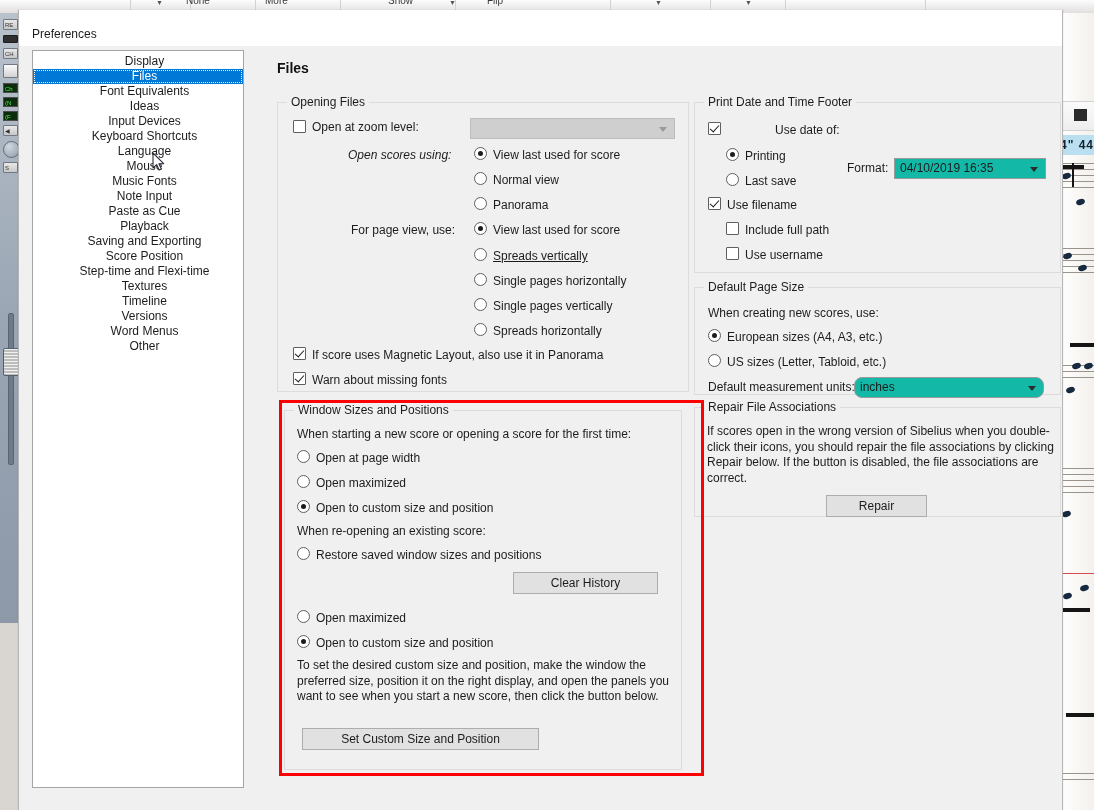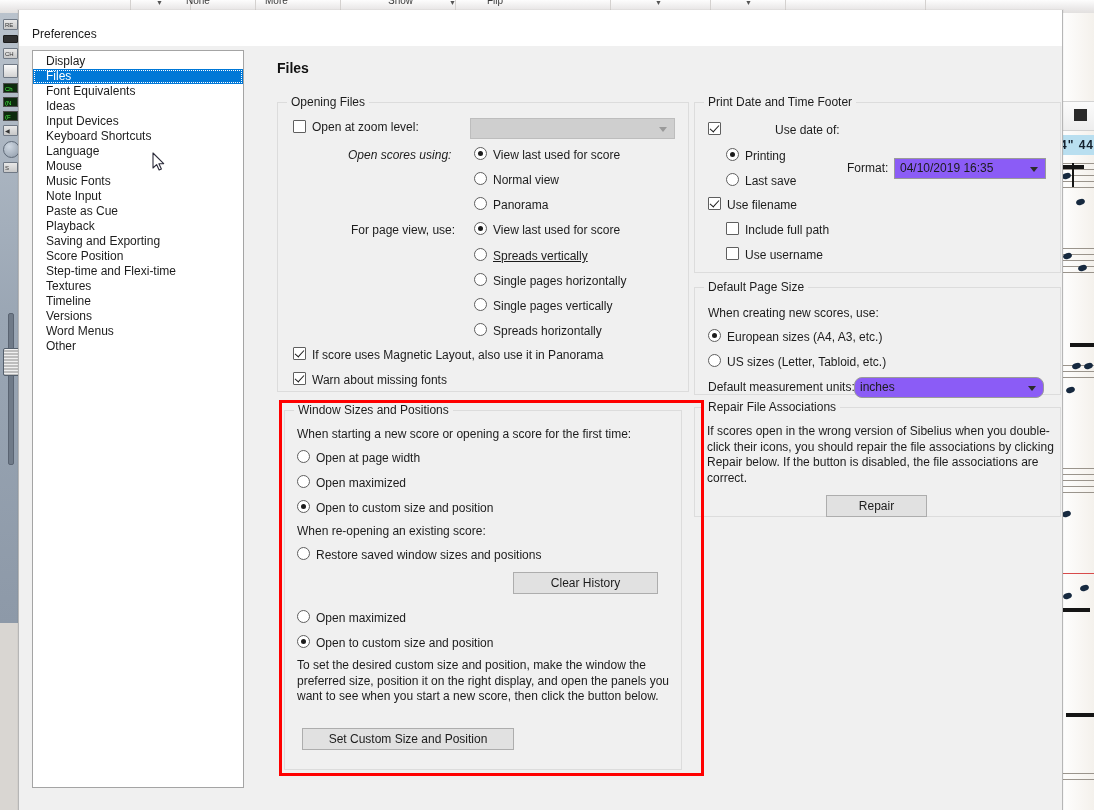--- a/index.html
+++ b/index.html
@@ -117,21 +117,21 @@
     font-size: 12px; color: #1c1c1c;
   }
 
   .listbox {
     position: absolute; left: 13px; top: 40px; width: 212px; height: 738px;
     background: #ffffff; border: 1px solid #a4a4a4; box-sizing: border-box;
     padding: 3px 0 0 0; overflow: hidden;
   }
   .list-item {
     height: 15px; line-height: 15px; padding-left: 13px;
-    font-size: 12px; color: #1c1c1c; white-space: nowrap; cursor: default;
+    font-size: 12px; color: #1c1c1c; white-space: nowrap; cursor: default; text-align: center;
   }
   .list-item.selected {
     background: #0078d7; color: #ffffff;
     outline: 1px dotted #ffffff; outline-offset: -2px;
   }
 
   .pane { position: absolute; left: 243px; top: 40px; right: 0; bottom: 0; }
   .pane-title {
     position: absolute; left: 15px; top: 10px;
     font-size: 14px; font-weight: 700; color: #111;
@@ -165,21 +165,21 @@
     border-radius: 50%; background: #ffffff; border: 1px solid #5f5f5f;
   }
   .rb.checked::after {
     content: ""; position: absolute; left: 3px; top: 3px;
     width: 5px; height: 5px; border-radius: 50%; background: #1c1c1c;
   }
 
   
   .combo {
     position: absolute; box-sizing: border-box; height: 21px;
-    background: #8b5cf6; border: 1px solid #9a9a9a;
+    background: #14b8a6; border: 1px solid #9a9a9a;
     font-size: 12px; color: #1c1c1c; line-height: 19px; padding-left: 5px;
     overflow: hidden; white-space: nowrap;
   }
   .combo .arw {
     position: absolute; right: 7px; top: 8px;
     width: 0; height: 0; border-left: 4px solid transparent;
     border-right: 4px solid transparent; border-top: 5px solid #2b2b2b;
   }
   .combo.disabled { background: #cfcfcf; border-color: #bdbdbd; color: #9a9a9a; }
   .combo.disabled .arw { border-top-color: #9a9a9a; }
@@ -383,21 +383,21 @@
 
         <div class="btn" style="left:228px; top:161px; width:145px;">Clear History</div>
 
         <div class="rb" style="left:12px; top:199px;"></div>
         <div class="lbl" style="left:31px; top:200px;">Open maximized</div>
         <div class="rb checked" style="left:12px; top:224px;"></div>
         <div class="lbl" style="left:31px; top:225px;">Open to custom size and position</div>
 
         <div class="lbl para" style="left:12px; top:247px; width:375px;">To set the desired custom size and position, make the window the preferred size, position it on the right display, and open the panels you want to see when you start a new score, then click the button below.</div>
 
-        <div class="btn" style="left:17px; top:317px; width:212px;">Set Custom Size and Position</div>
+        <div class="btn" style="left:17px; top:317px; width:237px;">Set Custom Size and Position</div>
       </div>
 
       <div class="group" style="left:432px; top:52px; width:367px; height:171px;padding-left:12px;">
         <div class="legend">Print Date and Time Footer</div>
 
         <div class="cb checked" style="left:13px; top:19px;"></div>
         <div class="lbl" style="left:32px; top:20px;margin-left:48px;">Use date of:</div>
 
         <div class="rb checked" style="left:31px; top:45px;"></div>
         <div class="lbl" style="left:50px; top:46px;">Printing</div>

